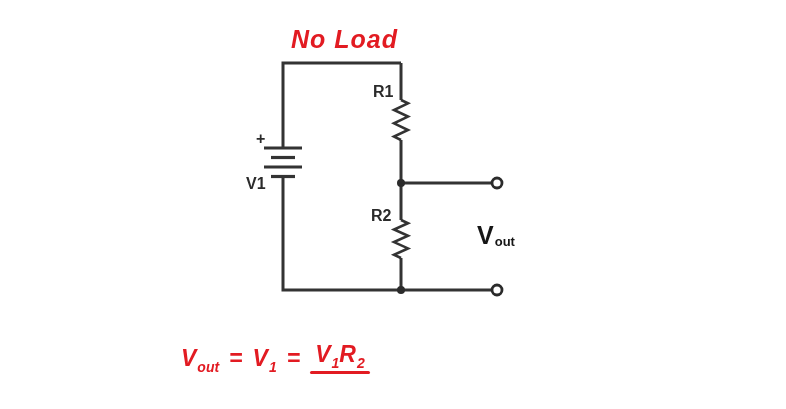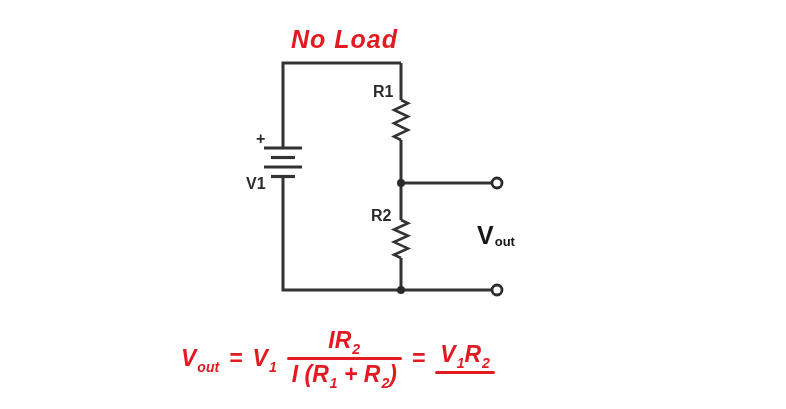--- a/index.html
+++ b/index.html
@@ -133,25 +133,20 @@
     <text x="371" y="221" class="svg-label">R2</text>
   </svg>
 
   <div class="vout-label"><span>V</span><span class="sub">out</span></div>
 
   <div class="formula">
     <span class="term"><span>V</span><span class="sub">out</span></span>
     <span class="term">=</span>
     <span class="term"><span>V</span><span class="sub">1</span></span>
 
-    <span class="frac">
-      <span class="num"><span>IR</span><span class="sub">2</span></span>
-      <span class="bar"></span>
-      <span class="den"><span>I (R</span><span class="sub">1</span><span> + R</span><span class="sub">2</span><span>)</span></span>
-    </span>
 
     <span class="term">=</span>
 
     <span class="frac">
       <span class="num"><span>V</span><span class="sub">1</span><span>R</span><span class="sub">2</span></span>
       <span class="bar"></span>
     </span>
   </div>
 
 </div>

